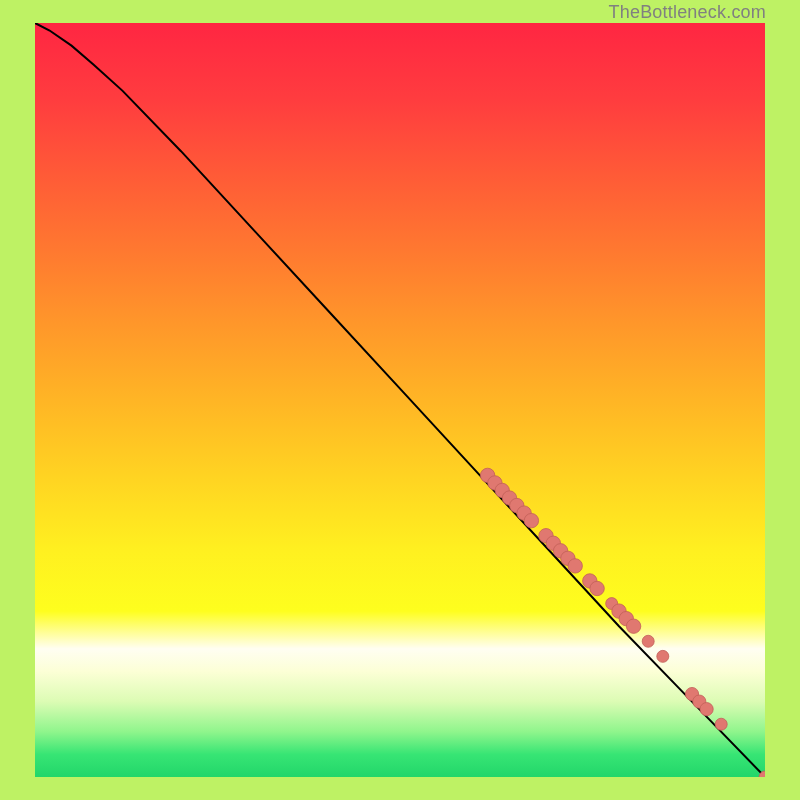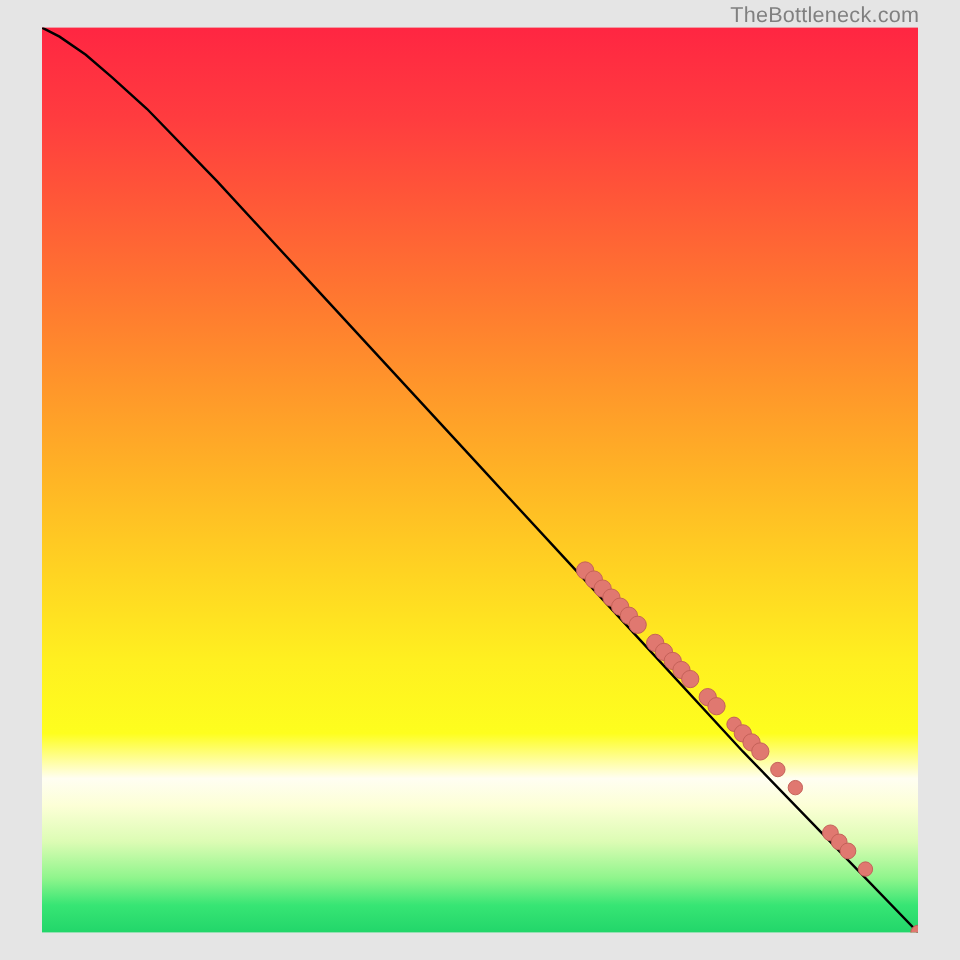--- a/index.html
+++ b/index.html
@@ -7,21 +7,21 @@
     padding: 0;
     width: 800px;
     height: 800px;
     background: #000000;
     overflow: hidden;
   }
   .stage {
     position: relative;
     width: 800px;
     height: 800px;
-    background: #e5e5e5;
+    background: #bef264;
   }
   .plot-area {
     position: absolute;
     left: 35px;
     top: 23px;
     width: 730px;
     height: 754px;
     
     background: linear-gradient(
       to bottom,

